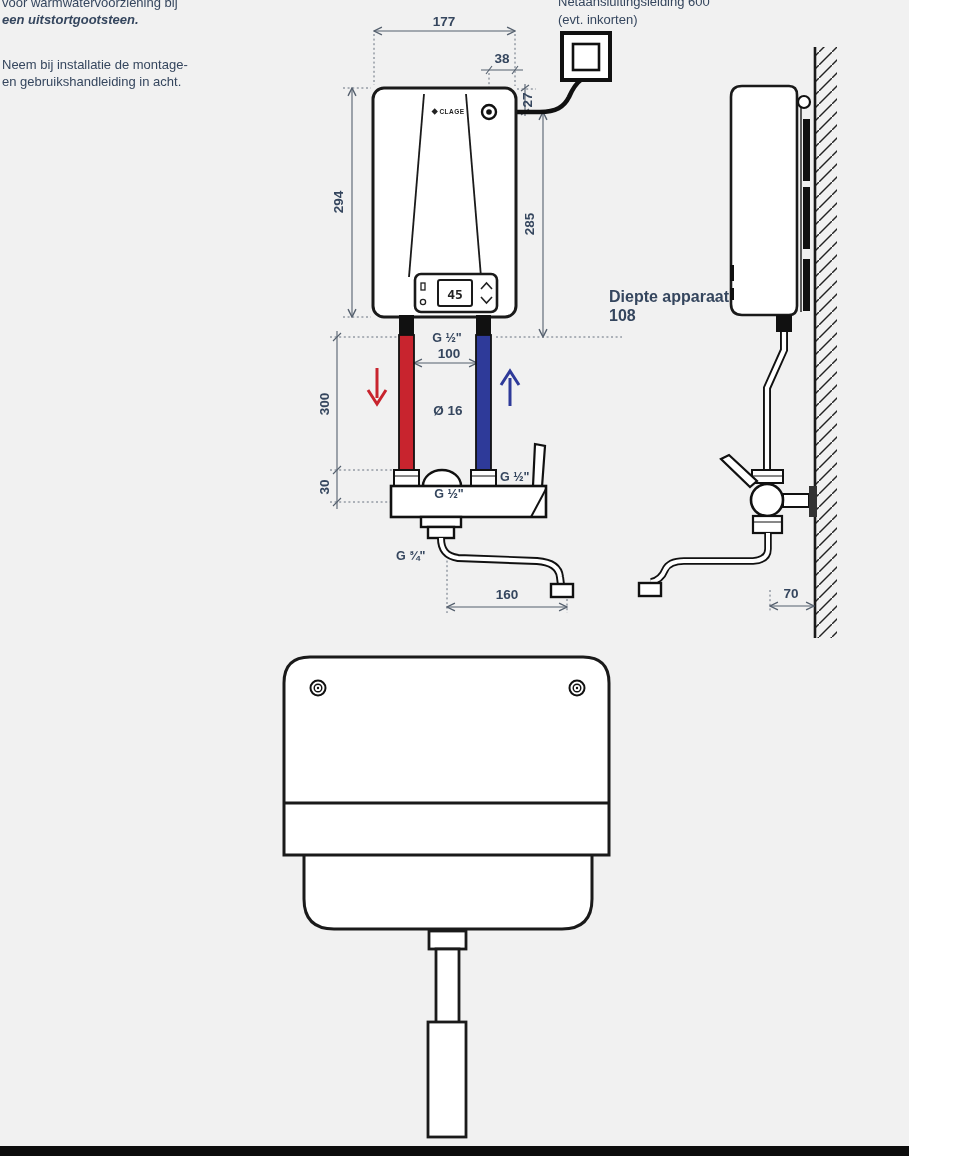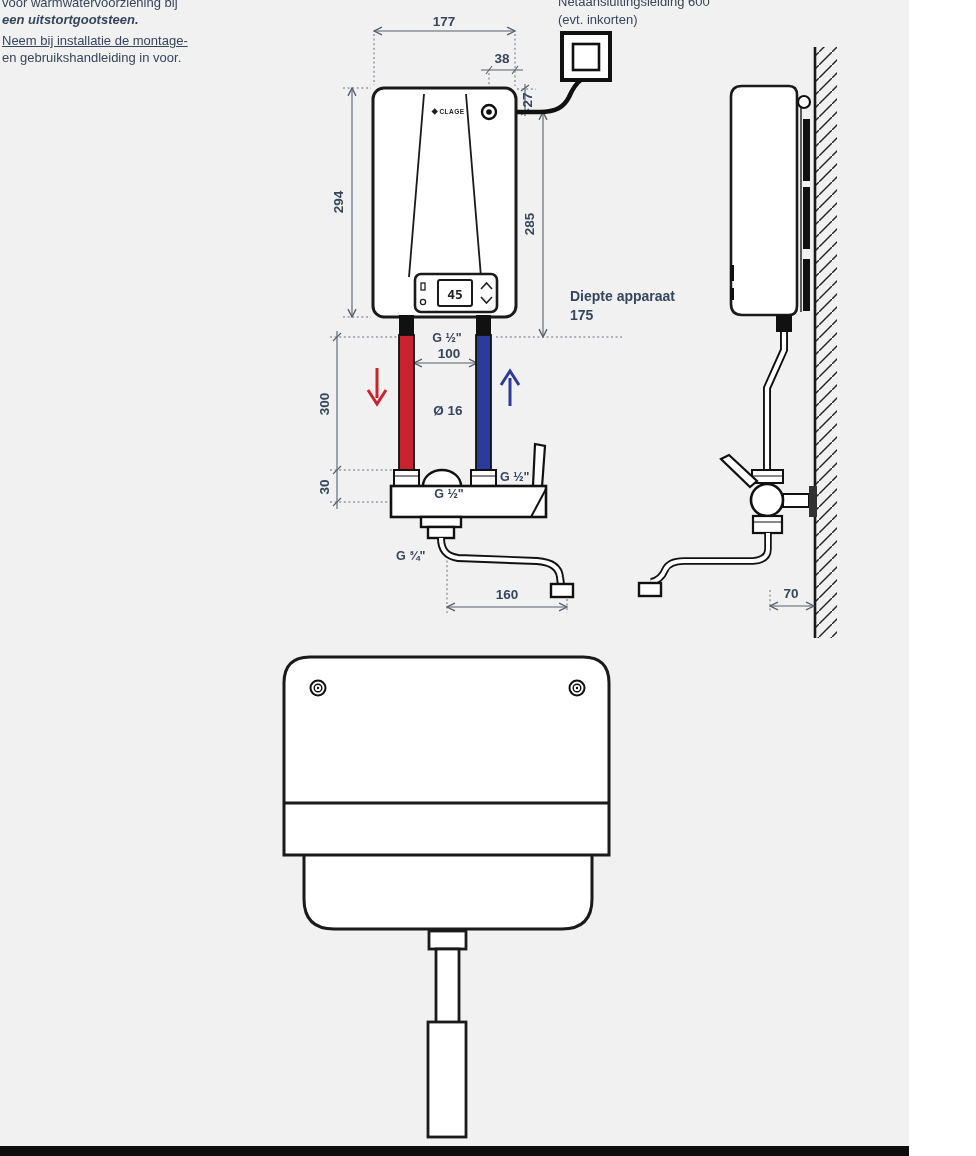--- a/index.html
+++ b/index.html
@@ -5,23 +5,23 @@
   html,body{margin:0;padding:0;background:#fff;}
   .canvas{position:relative;width:976px;height:1156px;overflow:hidden;
           font-family:"Liberation Sans",sans-serif;background:#fff;}
   .page-bg{position:absolute;left:0;top:0;width:909px;height:1156px;background:#f1f1f1;}
   .right-margin{position:absolute;left:909px;top:0;width:67px;height:1156px;background:#ffffff;}
   .footer-bar{position:absolute;left:0;top:1146px;width:909px;height:10px;background:#0d0d0d;}
   svg.diagram{position:absolute;left:0;top:0;}
   .note{position:absolute;color:#35465e;font-size:13px;line-height:17px;}
   .note .b{font-weight:700;font-style:italic;}
   .note-left{left:2px;top:-6px;}
-  .note-left .para{margin-top:4px;text-decoration:underline;}
+  .note-left .para{margin-top:28px;}
   .note-cable{left:558px;top:-7px;line-height:18px;}
-  .note-depth{left:570px;top:287px;font-size:14px;line-height:19px;font-weight:700;}
+  .note-depth{left:609px;top:287px;font-size:16px;line-height:19px;font-weight:700;}
   .dimtxt{fill:#35465e;font-size:13.5px;font-weight:700;font-family:"Liberation Sans",sans-serif;}
   .fittxt{fill:#35465e;font-size:12.5px;font-weight:700;font-family:"Liberation Sans",sans-serif;}
   .lcdtxt{fill:#222;font-size:13px;font-weight:700;font-family:"DejaVu Sans Mono",monospace;}
   .brandtxt{fill:#222;font-size:6.5px;font-weight:700;letter-spacing:.5px;font-family:"Liberation Sans",sans-serif;}
 </style>
 </head>
 <body>
 
 <div class="canvas">
   <div class="page-bg"></div>
@@ -197,27 +197,27 @@
         <rect x="436" y="949" width="23" height="74" fill="#fff" stroke="#1a1a1a" stroke-width="2.8"></rect>
         <rect x="428" y="1022" width="38" height="115" fill="#fff" stroke="#1a1a1a" stroke-width="2.8"></rect>
       </g>
     </g>
   </svg>
 
   <div class="note note-left">
     <div>voor warmwatervoorziening bij</div>
     <div class="b">een uitstortgootsteen.</div>
     <div class="para">Neem bij installatie de montage-</div>
-    <div>en gebruikshandleiding in voor.</div>
+    <div>en gebruikshandleiding in acht.</div>
   </div>
 
   <div class="note note-cable">
     <div>Netaansluitingsleiding 600</div>
     <div>(evt. inkorten)</div>
   </div>
 
   <div class="note note-depth">
     <div>Diepte apparaat</div>
-    <div>175</div>
+    <div>108</div>
   </div>
 
   <div class="footer-bar"></div>
 </div>
 
 </body></html>

